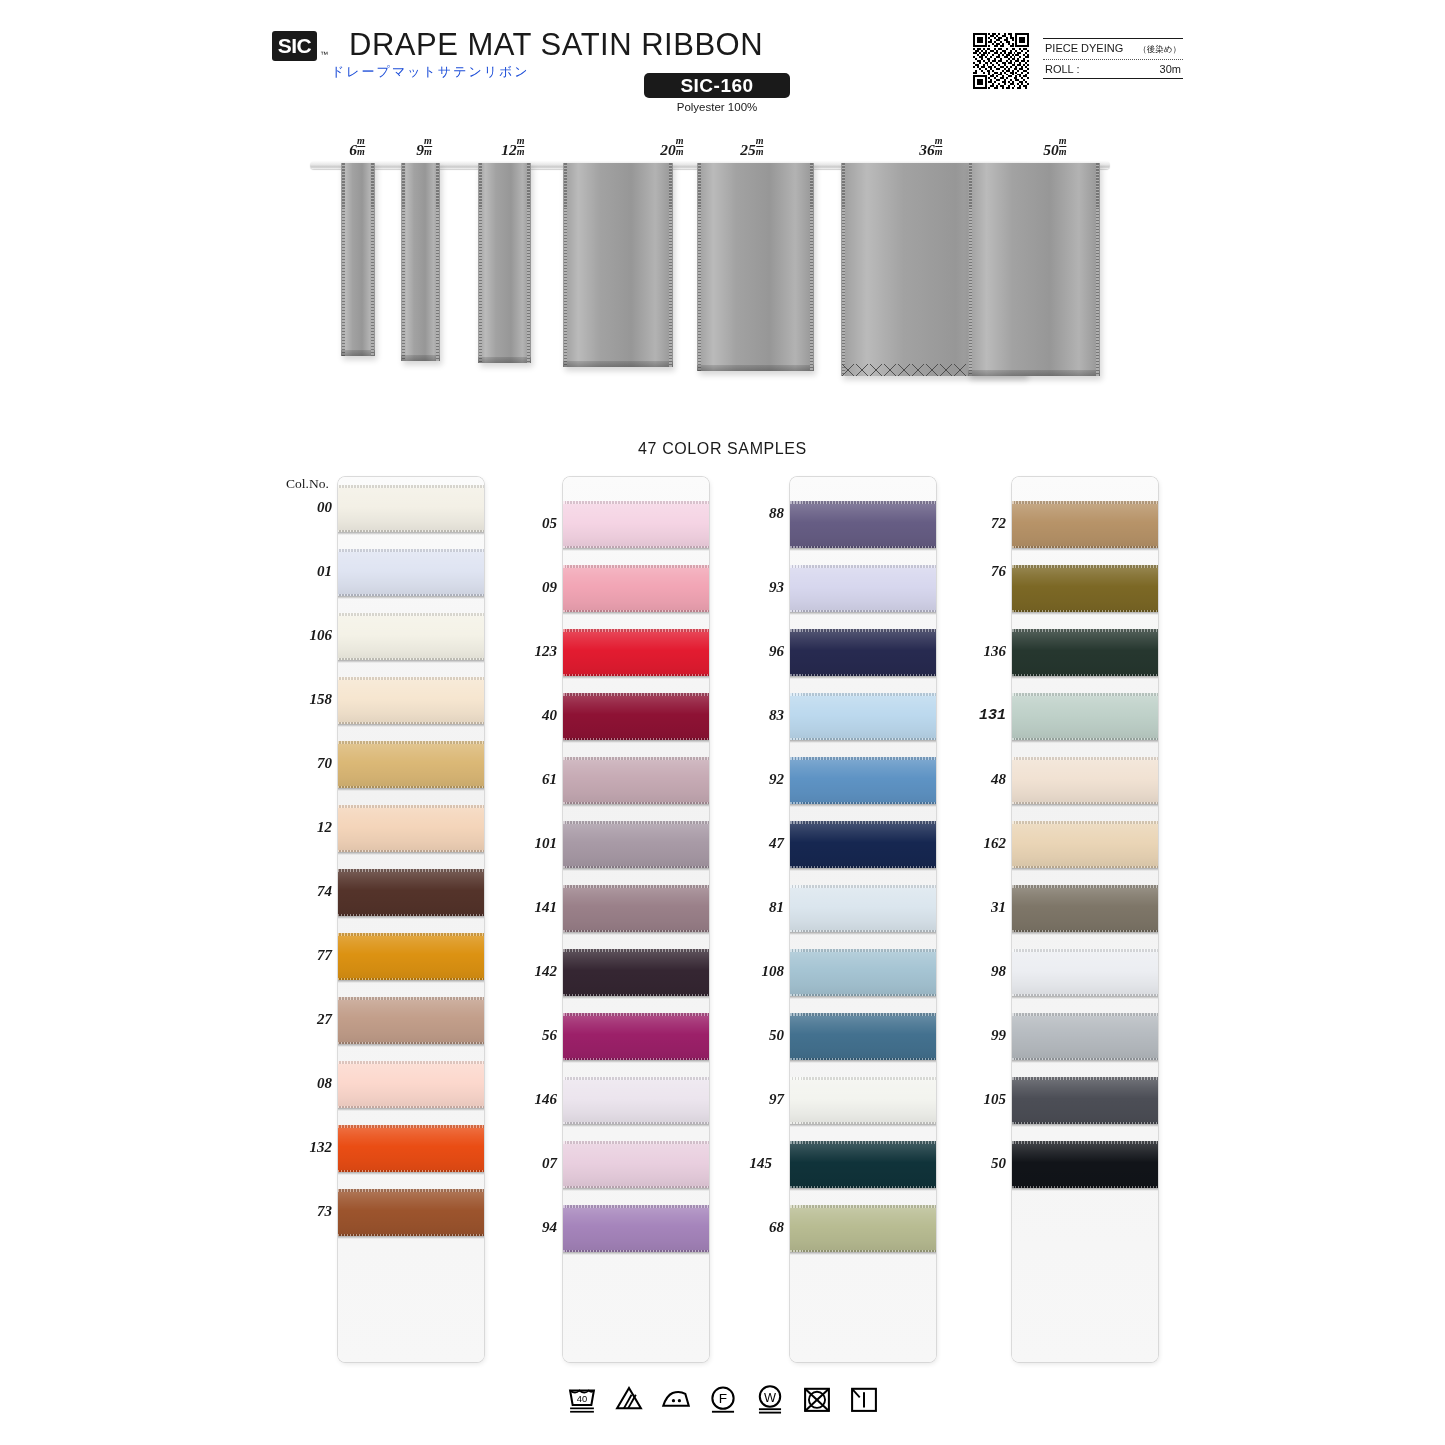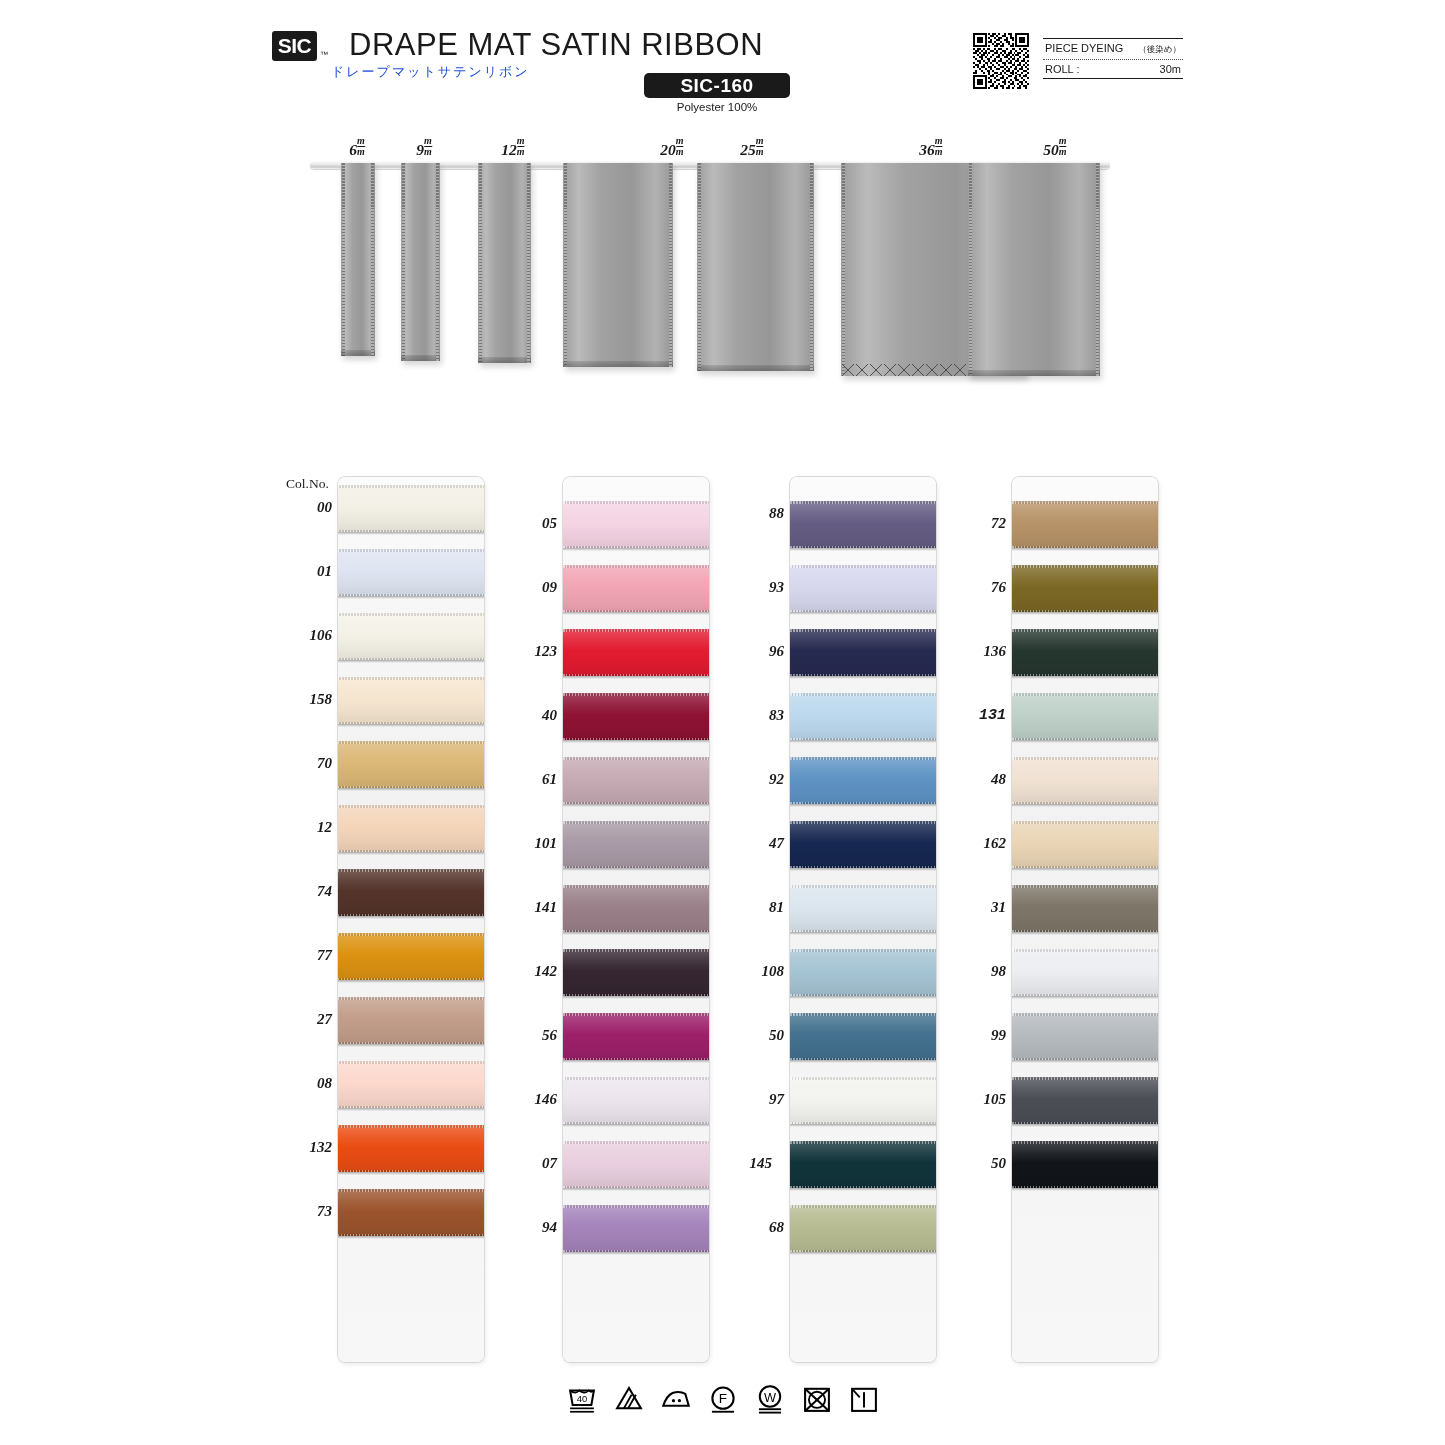--- a/index.html
+++ b/index.html
@@ -467,20 +467,21 @@
         </div>
         <div class="ribbon pinked" style="left: 841px; width: 185px; height: 213px;">
           <div class="hem"></div>
         </div>
         <div class="ribbon" style="left: 968px; width: 132px; height: 213px;">
           <div class="hem"></div>
         </div>
       </div>
   </div>
 
+  <div class="samples-title">47 COLOR SAMPLES</div>
   <div class="colno-label">Col.No.</div>
   <div id="color-columns">
       <div class="col-num" style="left: 276px; top: 499px;">00</div>
       <div class="col-num" style="left: 276px; top: 563px;">01</div>
       <div class="col-num" style="left: 276px; top: 627px;">106</div>
       <div class="col-num" style="left: 276px; top: 691px; font-style: italic;">158</div>
       <div class="col-num" style="left: 276px; top: 755px;">70</div>
       <div class="col-num" style="left: 276px; top: 819px;">12</div>
       <div class="col-num" style="left: 276px; top: 883px;">74</div>
       <div class="col-num" style="left: 276px; top: 947px;">77</div>
@@ -728,21 +729,21 @@
           <div class="shadow-bot"></div>
         </div>
         <div class="swatch" style="top: 728px; background: rgb(184, 188, 146);">
           <div class="edge-top"></div>
           <div class="sheen"></div>
           <div class="edge-bot"></div>
           <div class="shadow-bot"></div>
         </div>
       </div>
       <div class="col-num" style="left: 950px; top: 515px;">72</div>
-      <div class="col-num" style="left: 950px; top: 579px; font-style: italic;">76</div>
+      <div class="col-num" style="left: 950px; top: 563px; font-style: italic;">76</div>
       <div class="col-num" style="left: 950px; top: 643px;">136</div>
       <div class="col-num" style="left: 950px; top: 707px; font-family: Liberation Mono, monospace;">131</div>
       <div class="col-num" style="left: 950px; top: 771px;">48</div>
       <div class="col-num" style="left: 950px; top: 835px;">162</div>
       <div class="col-num" style="left: 950px; top: 899px;">31</div>
       <div class="col-num" style="left: 950px; top: 963px;">98</div>
       <div class="col-num" style="left: 950px; top: 1027px;">99</div>
       <div class="col-num" style="left: 950px; top: 1091px;">105</div>
       <div class="col-num" style="left: 950px; top: 1155px;">50</div>
       <div class="card" style="left: 1012px;">

